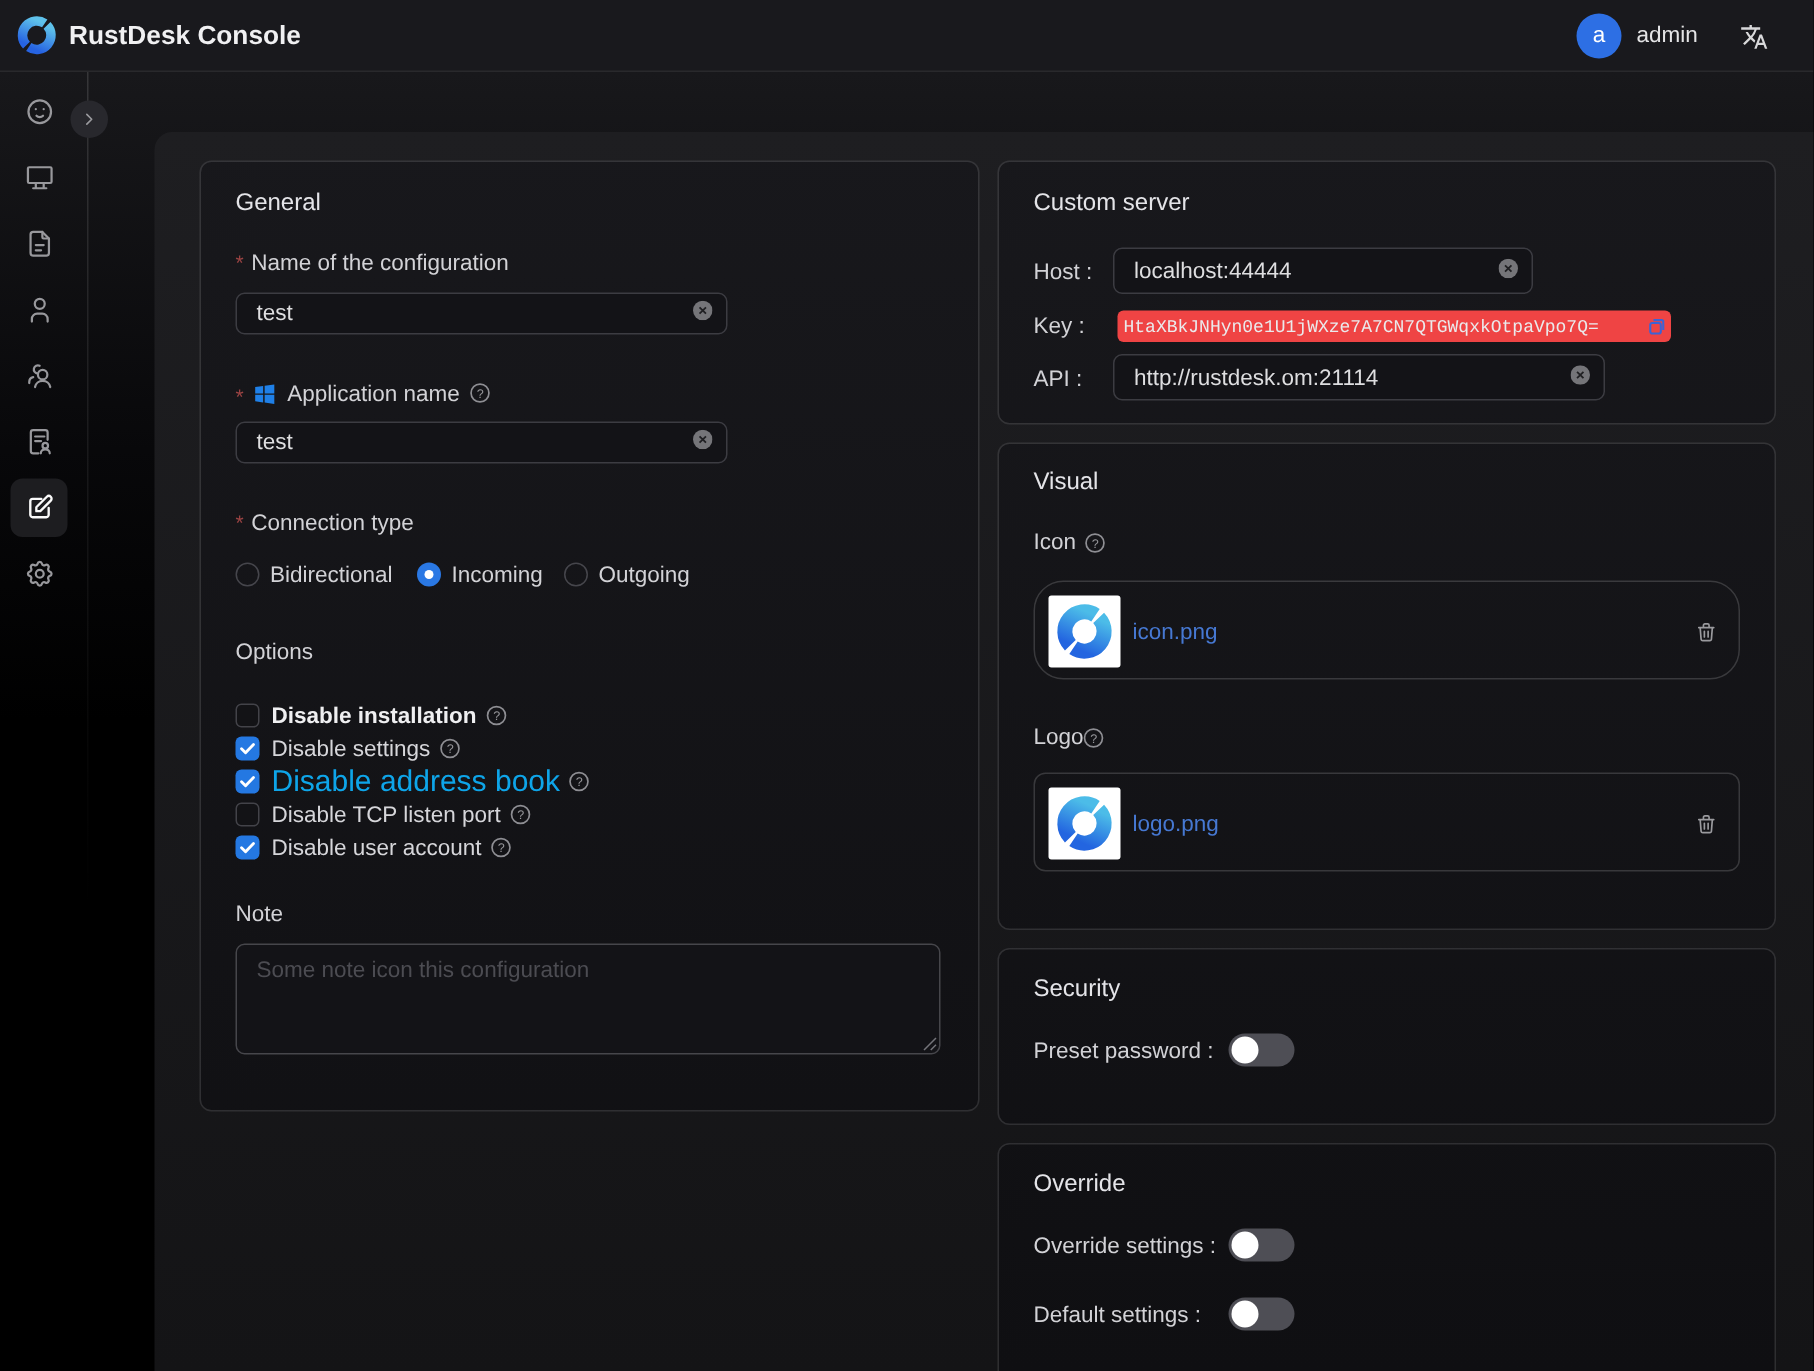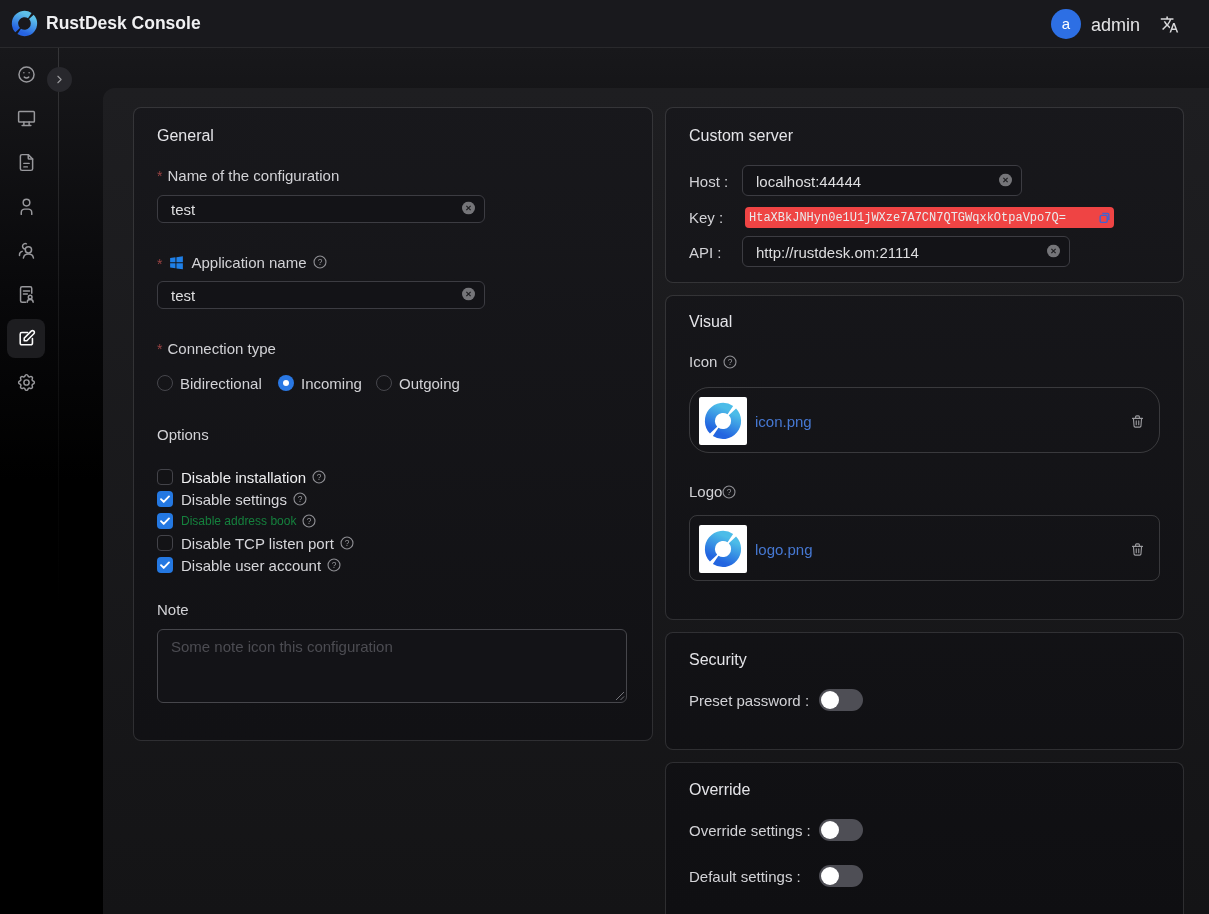--- a/index.html
+++ b/index.html
@@ -40,21 +40,21 @@
       <stop offset="0" stop-color="#5ec1ea"></stop>
           <stop offset="1" stop-color="#2663e2"></stop>
     </linearGradient>
       </defs>
     <path d="M23.55 8.71 A10.5 10.5 0 0 1 10.13 24.70" fill="none" stroke="url(#lg1)" stroke-width="7"></path>
     <path d="M8.45 23.30 A10.5 10.5 0 0 1 21.87 7.30" fill="none" stroke="url(#lg1)" stroke-width="7"></path>
   </svg>
 </div>
 <div class="abs" style="left:46px;top:13px;font-size:17.5px;font-weight:700;color:#f0f0f2">RustDesk Console</div>
 <div class="abs" style="left:1051px;top:9px;width:30px;height:30px;border-radius:50%;background:#2d6fe4;color:#fff;font-size:15px;text-align:center;line-height:30px">a</div>
-<div class="abs" style="left:1091px;top:15px;font-size:18px;color:#e4e4e6">admin</div>
+<div class="abs" style="left:1091px;top:15px;font-size:15px;color:#e4e4e6">admin</div>
 <div class="abs" style="left:1160px;top:15px">
   <svg width="19" height="19" viewBox="0 0 24 24" fill="#d8d8da">
     <path d="M12.87 15.07l-2.54-2.51.03-.03A17.52 17.52 0 0 0 14.07 6H17V4h-7V2H8v2H1v2h11.17C11.5 7.92 10.44 9.75 9 11.35 8.07 10.32 7.3 9.19 6.69 8h-2c.73 1.63 1.73 3.17 2.98 4.56l-5.09 5.02L4 19l5-5 3.11 3.11.76-2.04zM18.5 10h-2L12 22h2l1.12-3h4.75L21 22h2l-4.5-12zm-2.62 7l1.62-4.33L19.12 17h-3.24z"></path>
   </svg>
 </div>
 
 <div class="abs" style="left:58px;top:48px;width:1px;height:560px;background:linear-gradient(180deg,rgba(255,255,255,.13),rgba(255,255,255,0))"></div>
 <div class="abs" style="left:7px;top:319px;width:38px;height:39px;border-radius:8px;background:#1d1d20"></div>
 <div class="abs" style="left:16px;top:64px">
   <svg width="21" height="21" viewBox="0 0 24 24" fill="none" stroke="#98989c" stroke-width="1.7" stroke-linecap="round" stroke-linejoin="round">
@@ -148,41 +148,41 @@
 <div class="lbl req" style="left:157px;top:340px">Connection type</div>
 <div class="radio off" style="left:157px;top:375px"></div>
 <div class="lbl" style="left:180px;top:375px">Bidirectional</div>
 <div class="radio on" style="left:278px;top:375px"></div>
 <div class="lbl" style="left:301px;top:375px">Incoming</div>
 <div class="radio off" style="left:376px;top:375px"></div>
 <div class="lbl" style="left:399px;top:375px">Outgoing</div>
 <div class="lbl" style="left:157px;top:426px">Options</div>
 <div class="cb off" style="left:157px;top:469px"></div>
 <div class="row" style="left:181px;top:468px;height:18px;gap:6px">
-  <span style="font-size:15px;font-weight:400;color:#efeff1">Disable installation</span>
+  <span style="font-size:15px;font-weight:700;color:#efeff1">Disable installation</span>
   <svg width="14" height="14" viewBox="0 0 15 15">
       <circle cx="7.5" cy="7.5" r="6.4" fill="none" stroke="#8e8e93" stroke-width="1.2"></circle>
       <text x="7.6" y="10.9" font-size="9" fill="#98989c" text-anchor="middle" font-family="Liberation Sans">?</text>
     </svg>
 </div>
 <div class="cb on" style="left:157px;top:491px"><svg width="16" height="16" viewBox="0 0 16 16">
       <path d="M4 8.2l2.7 2.7L12 5.4" fill="none" stroke="#fff" stroke-width="1.9" stroke-linecap="round" stroke-linejoin="round"></path>
     </svg></div>
 <div class="row" style="left:181px;top:490px;height:18px;gap:6px">
   <span style="font-size:15px;color:#d6d6da">Disable settings</span>
   <svg width="14" height="14" viewBox="0 0 15 15">
       <circle cx="7.5" cy="7.5" r="6.4" fill="none" stroke="#8e8e93" stroke-width="1.2"></circle>
       <text x="7.6" y="10.9" font-size="9" fill="#98989c" text-anchor="middle" font-family="Liberation Sans">?</text>
     </svg>
 </div>
 <div class="cb on" style="left:157px;top:513px"><svg width="16" height="16" viewBox="0 0 16 16">
       <path d="M4 8.2l2.7 2.7L12 5.4" fill="none" stroke="#fff" stroke-width="1.9" stroke-linecap="round" stroke-linejoin="round"></path>
     </svg></div>
 <div class="row" style="left:181px;top:512px;height:18px;gap:6px">
-  <span style="font-size:12px;color:#15803d">Disable address book</span>
+  <span style="font-size:20px;color:#0ea5e9">Disable address book</span>
   <svg width="14" height="14" viewBox="0 0 15 15">
       <circle cx="7.5" cy="7.5" r="6.4" fill="none" stroke="#8e8e93" stroke-width="1.2"></circle>
       <text x="7.6" y="10.9" font-size="9" fill="#98989c" text-anchor="middle" font-family="Liberation Sans">?</text>
     </svg>
 </div>
 <div class="cb off" style="left:157px;top:535px"></div>
 <div class="row" style="left:181px;top:534px;height:18px;gap:6px">
   <span style="font-size:15px;color:#d6d6da">Disable TCP listen port</span>
   <svg width="14" height="14" viewBox="0 0 15 15">
       <circle cx="7.5" cy="7.5" r="6.4" fill="none" stroke="#8e8e93" stroke-width="1.2"></circle>

